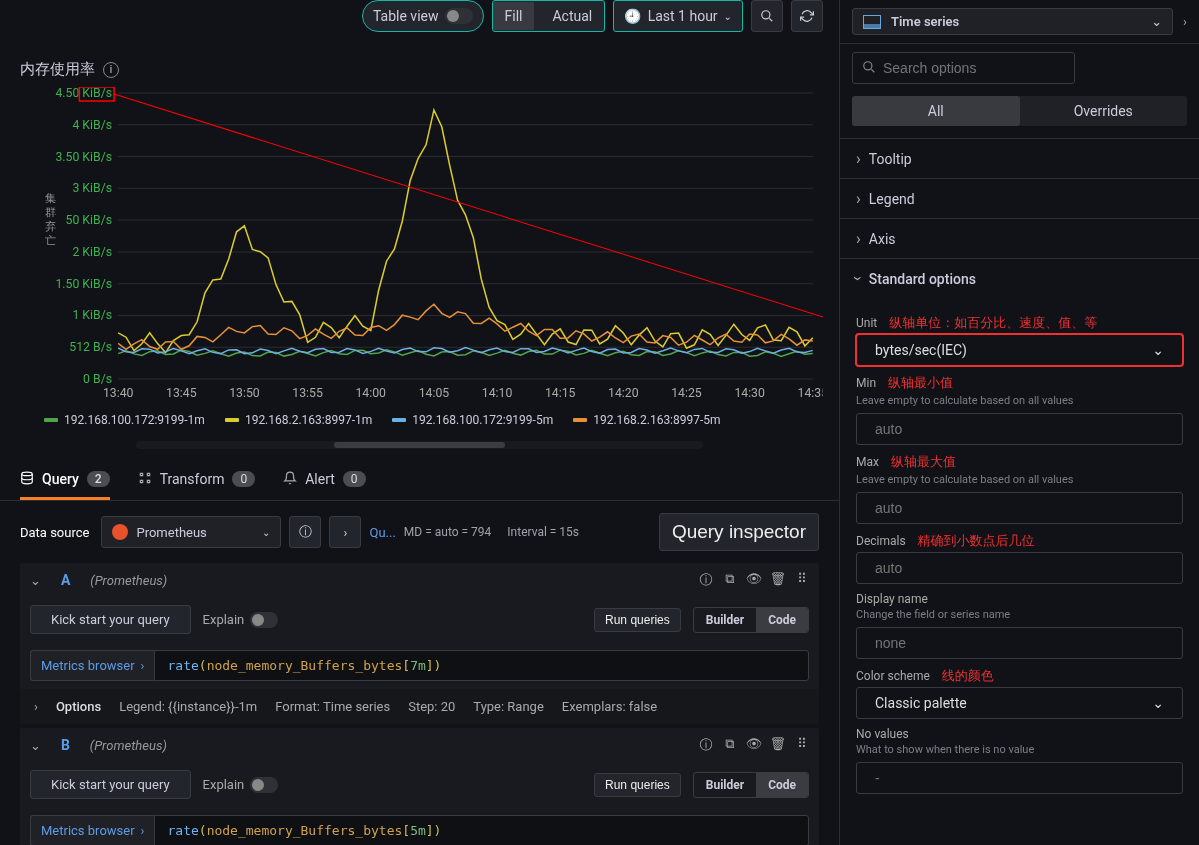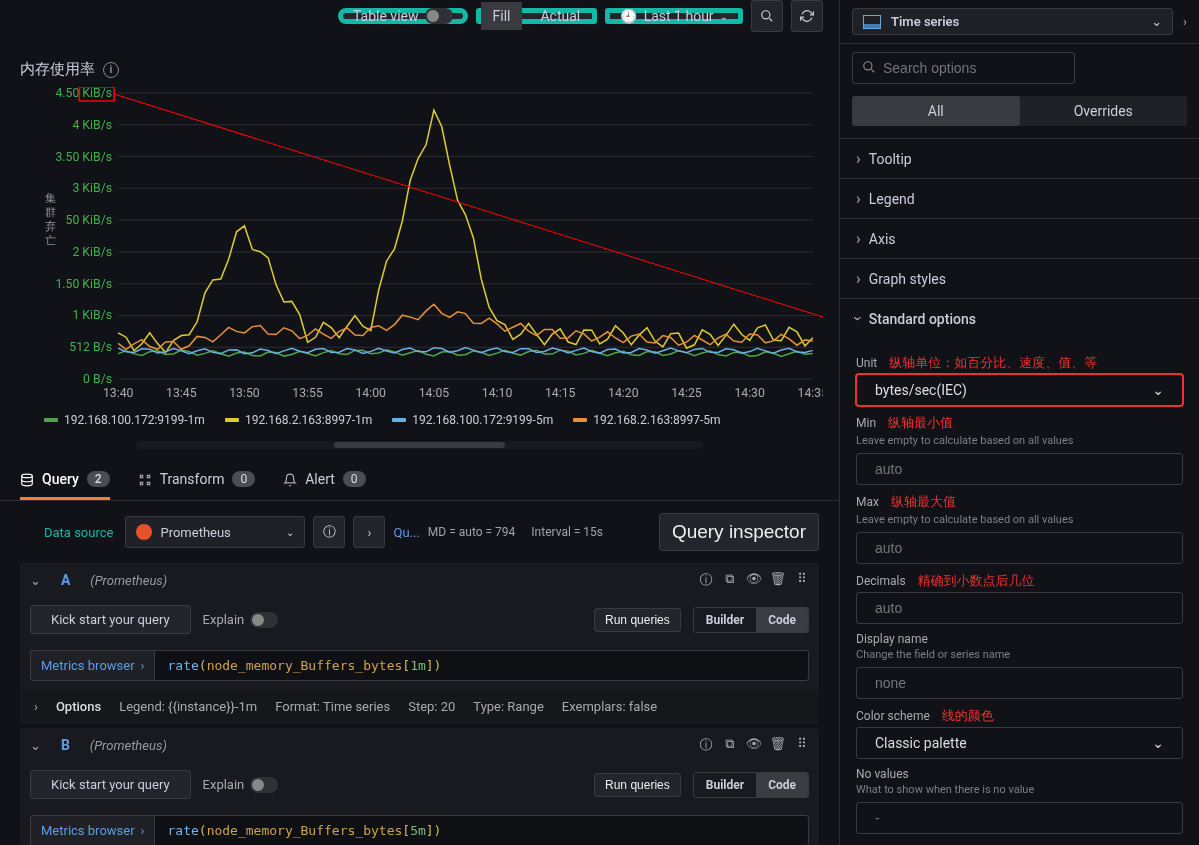--- a/index.html
+++ b/index.html
@@ -30,23 +30,23 @@
 
 .top-toolbar {
   display: flex;
   gap: 8px;
   padding: 0 16px 8px;
   align-items: center;
   justify-content: flex-end;
 }
 .tb-item {
   background: #22252b;
-  border: 5px solid #14b8a6;
+  border: 1px solid #14b8a6;
   border-radius: 3px;
-  height: 16px;
+  height: 32px;
   display: flex;
   align-items: center;
   padding: 0 10px;
   gap: 6px;
   color: #ccccdc;
   font-size: 14px;
 }
 .tb-pill { border-radius: 16px; }
 .tb-toggle {
   width: 28px; height: 16px; background: #303136; border-radius: 8px;
@@ -105,33 +105,33 @@
   content: ""; position: absolute; left: 35%; width: 30%; top: 1px; height: 6px;
   background: #3a3c41; border-radius: 3px;
 }
 
 
 .tabs {
   display: flex; align-items: center; gap: 28px; padding: 0 20px;
   border-bottom: 1px solid #2c2e33;
 }
 .tab {
-  display: flex; align-items: flex-end; gap: 8px; padding: 12px 0 10px;
+  display: flex; align-items: flex-start; gap: 8px; padding: 12px 0 10px;
   color: #ccccdc; font-size: 14px; border-bottom: 3px solid transparent; cursor: pointer;
 }
 .tab.active { border-bottom-color: #f48127; color: #fff; font-weight: 500; }
 .tab-badge {
   background: #4b4d52; border-radius: 10px; padding: 1px 8px; font-size: 12px; color: #ddd;
 }
 
 
 .ds-bar {
   display: flex; align-items: center; gap: 8px; padding: 12px 20px; flex-wrap: wrap;
 }
-.ds-label { color: #14b8a6; padding-right: 4px; margin-left: 24px; }
+.ds-label { color: #ffffff; padding-right: 4px; }
 .ds-select {
   display: flex; align-items: center; gap: 8px; background: #1f2126; border: 1px solid #393b40;
   border-radius: 3px; padding: 7px 10px; min-width: 180px;
 }
 .prom-icon {
   width: 16px; height: 16px; background: #e6522c; border-radius: 50%;
   display: inline-block;
 }
 .ds-gap { flex: 1; }
 .ds-meta { color: #9fa3aa; font-size: 12px; margin-right: 8px; }
@@ -429,21 +429,21 @@
         <span>Builder</span>
         <span class="on">Code</span>
       </div>
     </div>
     <div class="qb-query">
       <div class="qb-mb">
         <span>Metrics browser</span>
         <span>›</span>
       </div>
       <div class="qb-code">
-        <span class="tok-fn">rate</span><span class="tok-br">(</span><span class="tok-id">node_memory_Buffers_bytes</span><span class="tok-br">[</span><span class="tok-str">1m</span><span class="tok-br">]</span><span class="tok-br">)</span>
+        <span class="tok-fn">rate</span><span class="tok-br">(</span><span class="tok-id">node_memory_Buffers_bytes</span><span class="tok-br">[</span><span class="tok-str">7m</span><span class="tok-br">]</span><span class="tok-br">)</span>
       </div>
     </div>
     <div class="qb-options">
       <span>›</span>
       <span class="k">Options</span>
       <span>Legend: {{instance}}-1m</span>
       <span>Format: Time series</span>
       <span>Step: 20</span>
       <span>Type: Range</span>
       <span>Exemplars: false</span>
@@ -520,24 +520,20 @@
     <span>Tooltip</span>
   </div>
   <div class="rp-section">
     <span class="chev"></span>
     <span>Legend</span>
   </div>
   <div class="rp-section">
     <span class="chev"></span>
     <span>Axis</span>
   </div>
-  <div class="rp-section">
-    <span class="chev"></span>
-    <span>Graph styles</span>
-  </div>
   <div class="rp-section open">
     <span class="chev down"></span>
     <span>Standard options</span>
   </div>
   <div class="rp-body">
 
     <div class="rp-label">
       <span>Unit</span>
       <span class="annot">纵轴单位：如百分比、速度、值、等</span>
     </div>

